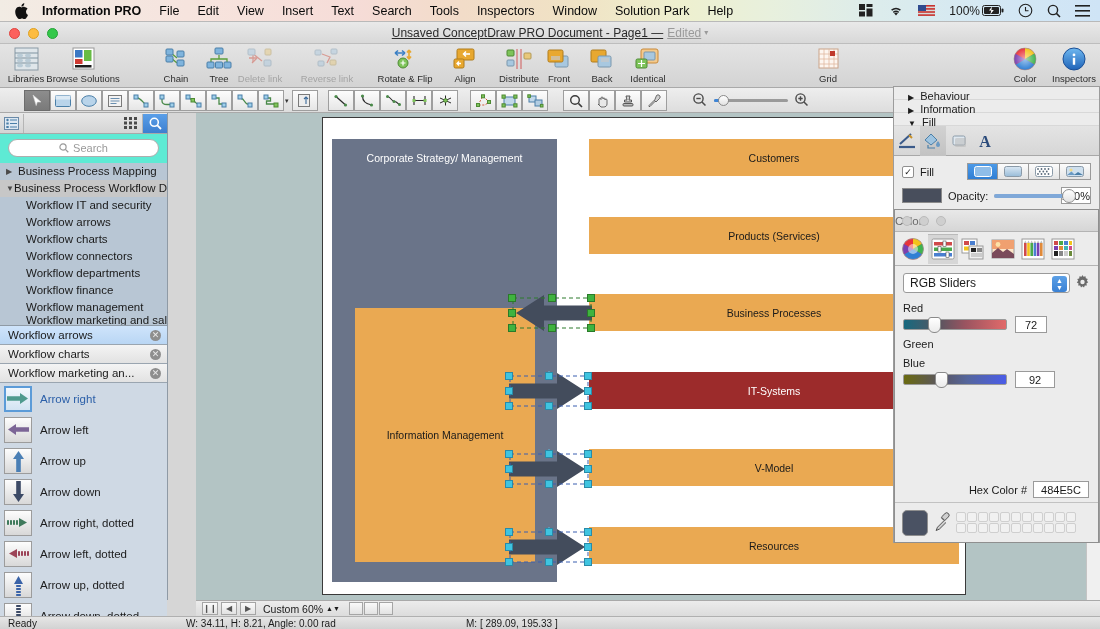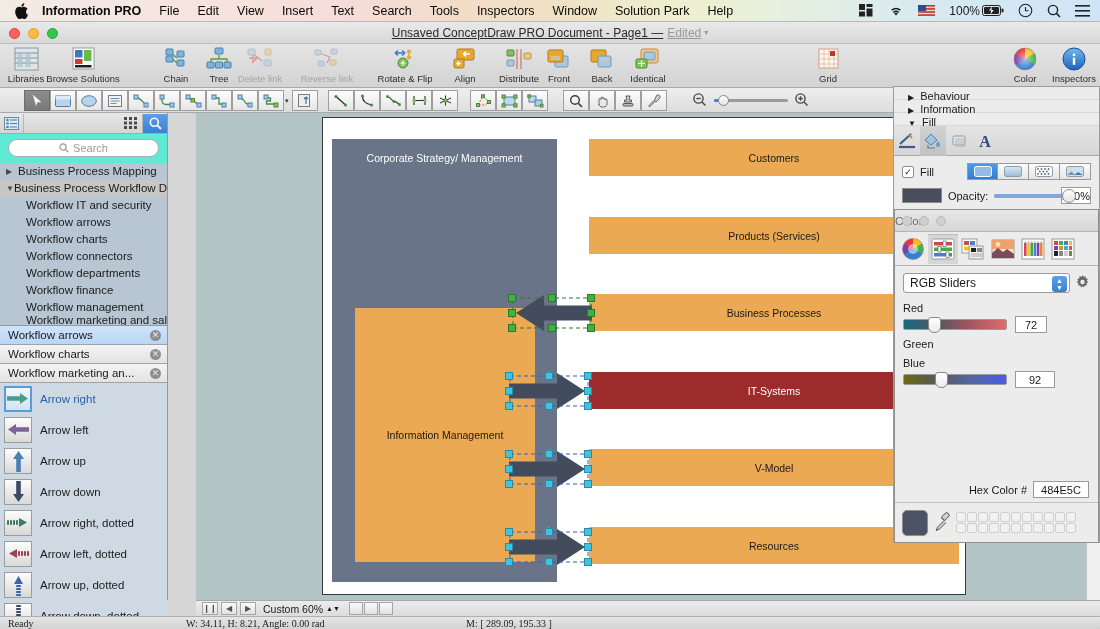--- a/index.html
+++ b/index.html
@@ -160,21 +160,21 @@
     border: 1px solid #a5a5a5; font-size: 8px; display: flex;
     align-items: center; justify-content: center; color: #555;
   }
   .zoom-field {
     height: 14px; padding: 0 4px; font-size: 10.5px; line-height: 14px;
     display: flex; align-items: center; gap: 3px;
   }
   .statusbar {
     position: absolute; top: 616px; left: 0; width: 1100px; height: 13px;
     background: linear-gradient(#e6e6e6, #d2d2d2); border-top: 1px solid #b0b0b0;
-    font-size: 10px; color: #1c1c1c; z-index: 42; font-family: Liberation Serif, serif;
+    font-size: 10px; color: #1c1c1c; z-index: 42;
   }
   .statusbar span { position: absolute; top: 0; line-height: 13px; }
 
   
   .inspector {
     position: absolute; top: 86px; left: 893px; width: 207px; height: 457px;
     background: #ececec; border: 1px solid #9c9c9c; z-index: 70;
   }
   .insp-row {
     height: 13px; line-height: 18px; font-size: 11px; padding-left: 14px;

